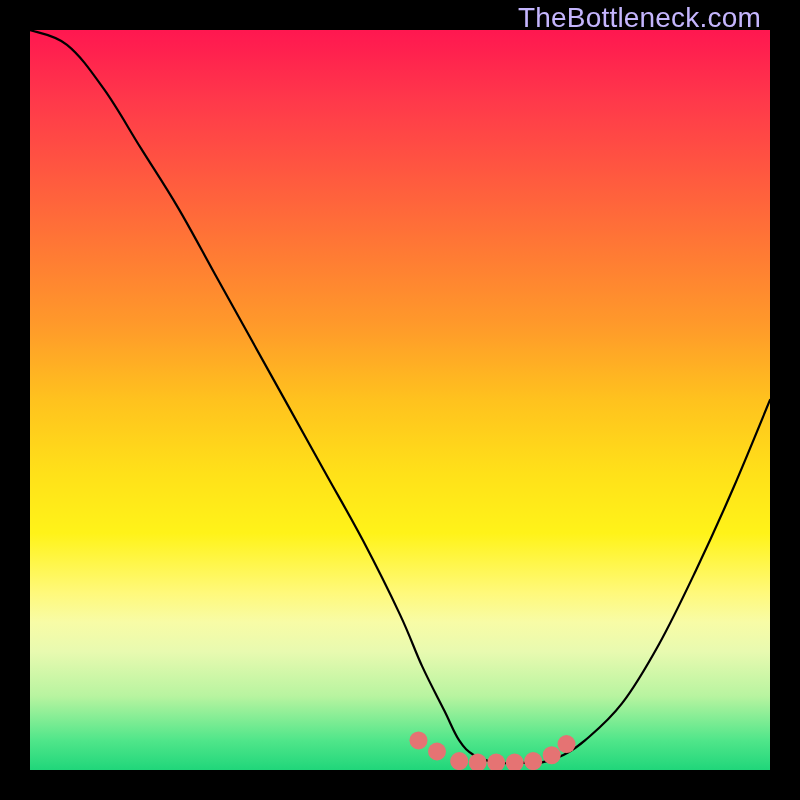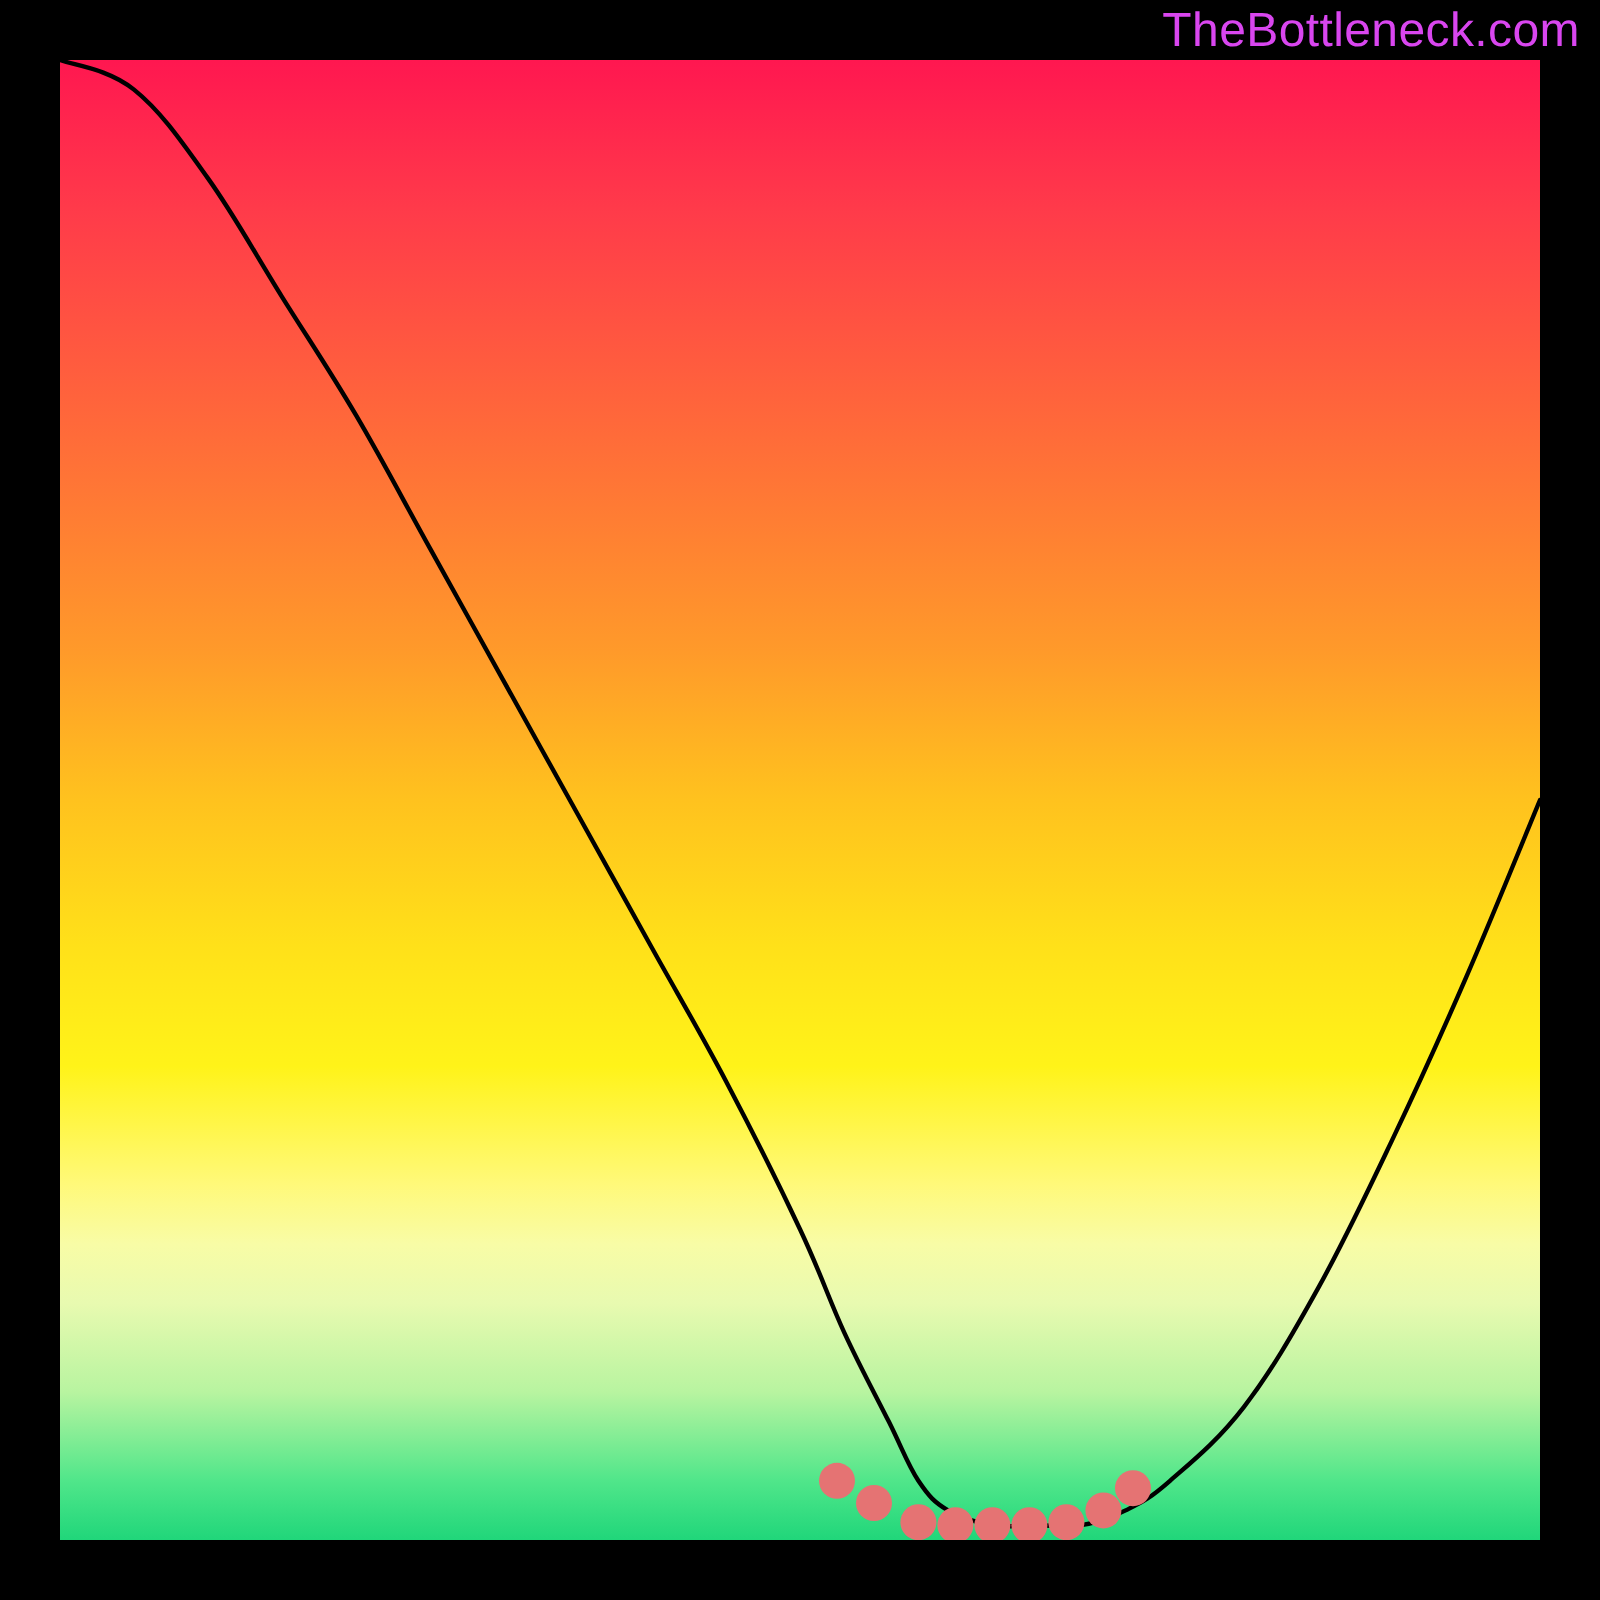--- a/index.html
+++ b/index.html
@@ -43,23 +43,23 @@
   .plot-area svg {
     position: absolute;
     left: 0;
     top: 0;
     width: 740px;
     height: 740px;
   }
   .watermark {
     position: absolute;
     top: 2px;
-    right: 10px;
-    color: #d946ef;
-    font-size: 24px;
+    right: 39px;
+    color: #c4b5fd;
+    font-size: 28px;
     font-weight: 500;
     letter-spacing: 0.2px;
     user-select: none;
   }
 </style>
 </head>
 <body>
 
 <div class="frame">
   <div class="watermark">TheBottleneck.com</div>

